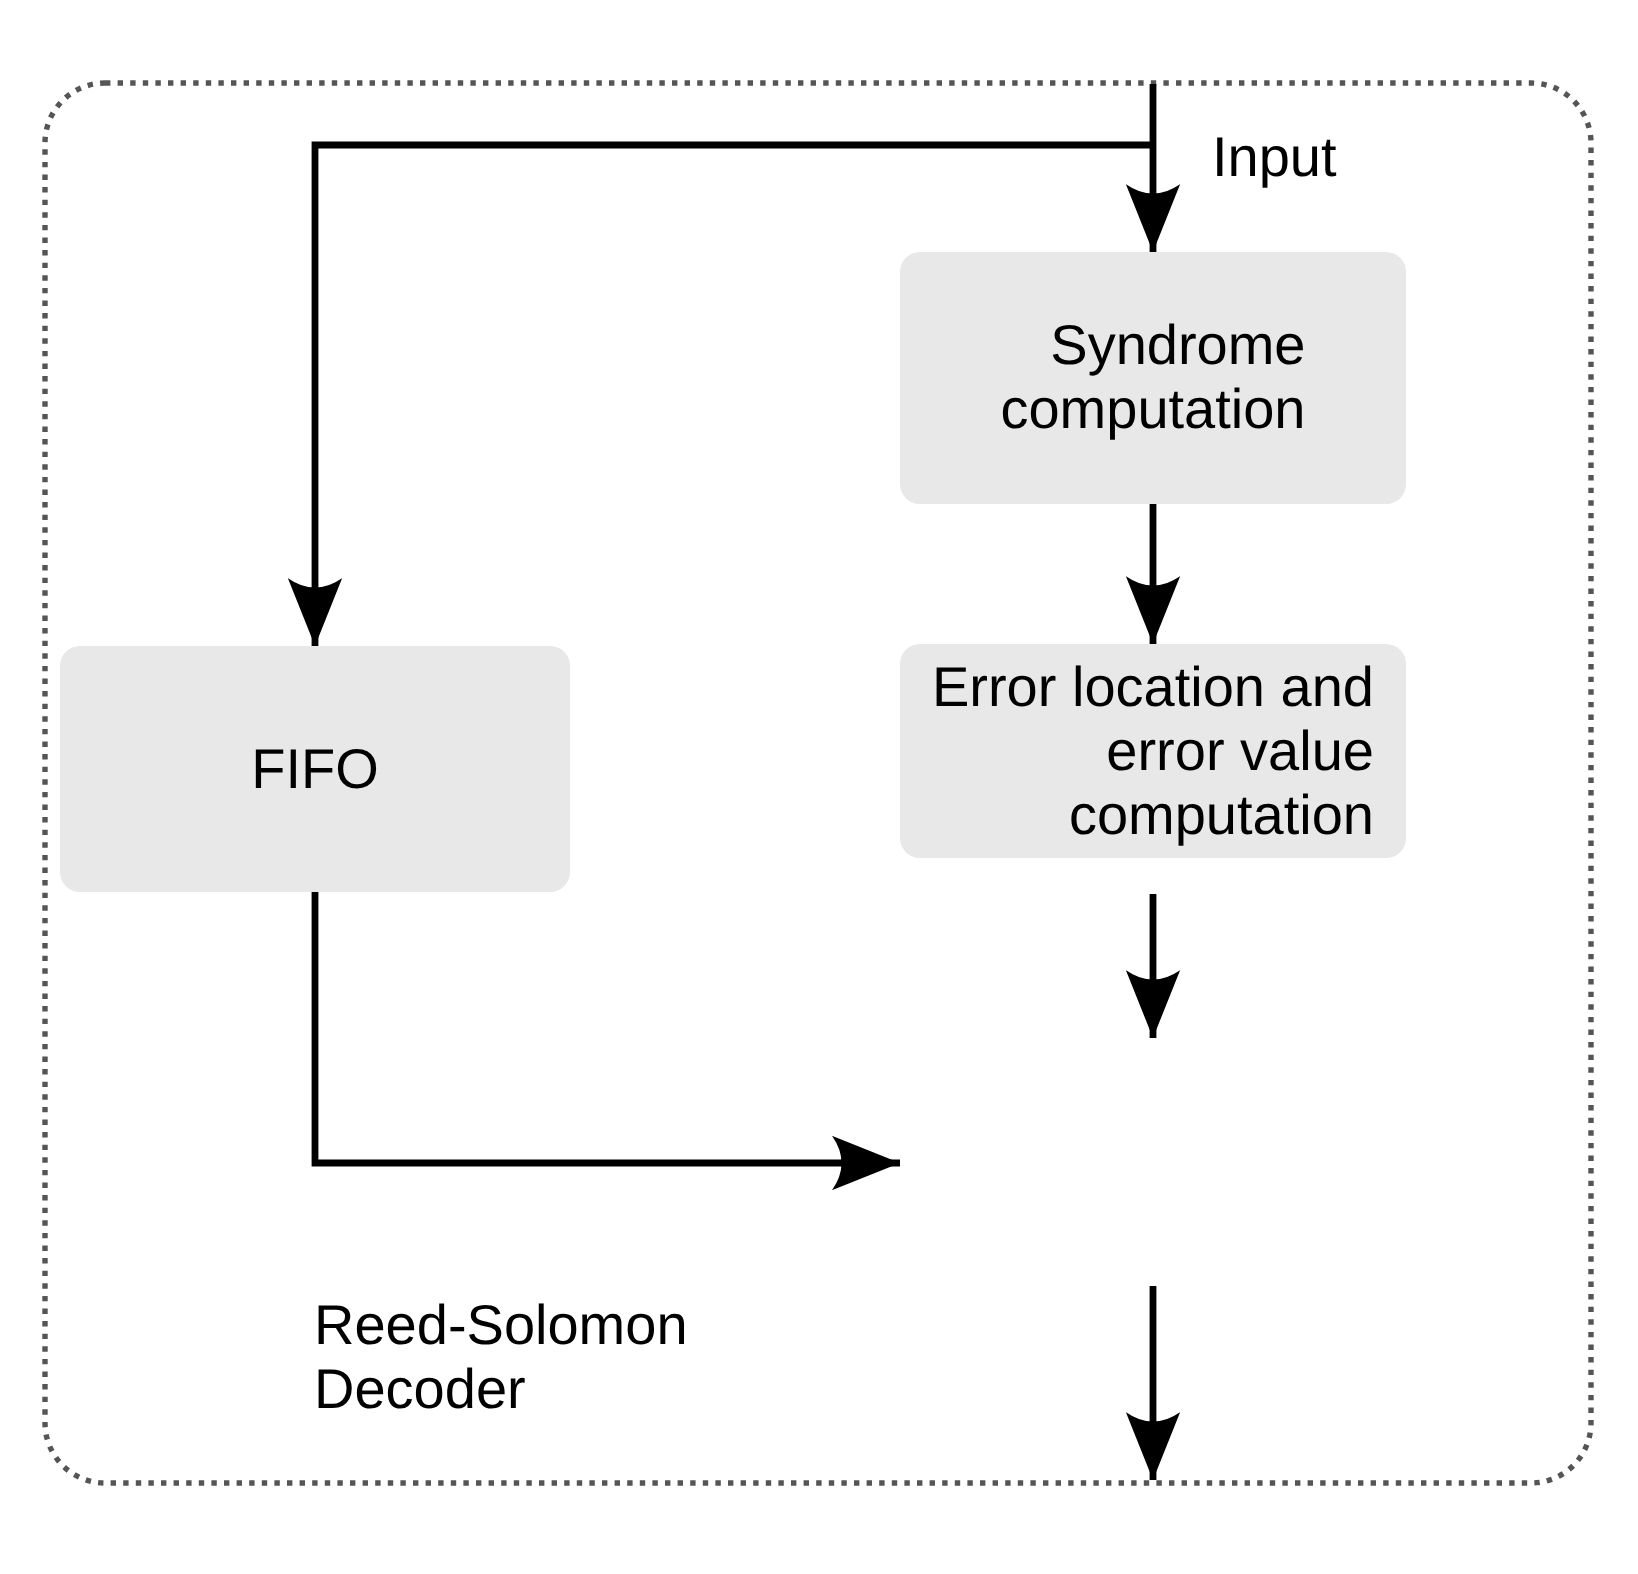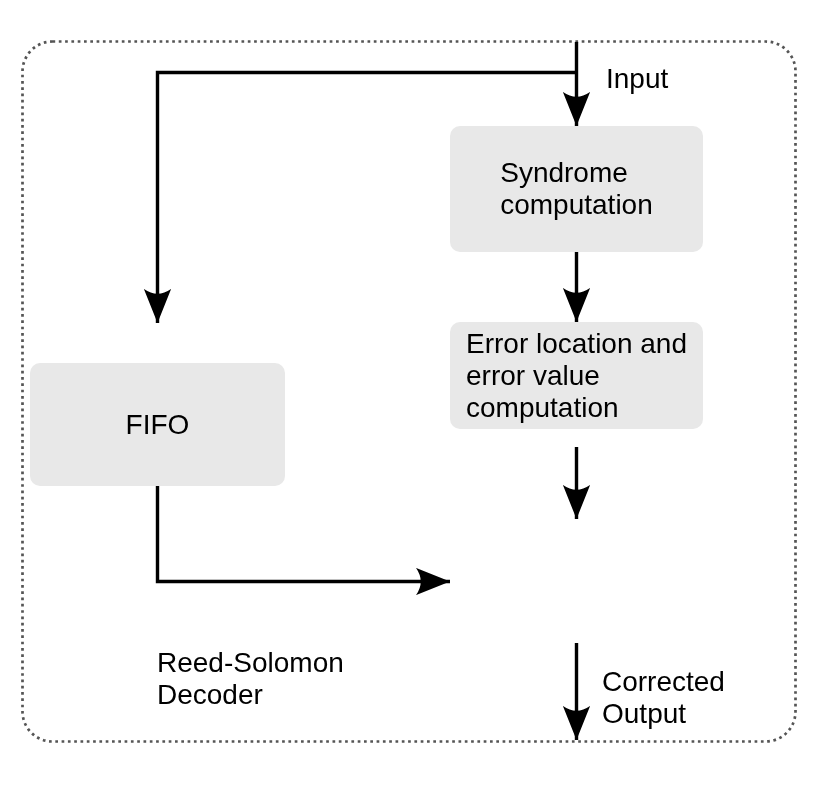--- a/index.html
+++ b/index.html
@@ -13,28 +13,28 @@
   }
   svg.connector-layer{
     position:absolute;left:0;top:0;width:819px;height:787px;
     display:block;
   }
   .node{
     position:absolute;
     background:#e8e8e8;
     border-radius:10px;
     display:flex;align-items:center;justify-content:center;
-    text-align:left;
+    text-align:right;
     font-size:28px;line-height:32px;
     white-space:pre-line;
   }
   #node-syndrome{left:450px;top:126px;width:253px;height:126px;}
   #node-error-location{left:450px;top:322px;width:253px;height:107px;}
   #node-error-correction{left:450px;top:519px;width:253px;height:124px;}
-  #node-fifo{left:30px;top:323px;width:255px;height:123px;margin-top:40px;}
+  #node-fifo{left:30px;top:323px;width:255px;height:123px;}
   .float-label{
     position:absolute;
     font-size:28px;line-height:32px;
     white-space:pre-line;
   }
   #label-input{left:590px;top:63px;margin-left:16px;}
   #label-corrected-output{left:602px;top:666px;}
   #label-decoder{left:157px;top:647px;}
 </style>
 </head>
@@ -69,19 +69,17 @@
 
   <div class="node" id="node-error-location">Error location and
 error value
 computation</div>
 
 
   <div class="node" id="node-fifo">FIFO</div>
 
   <div class="float-label" id="label-input">Input</div>
 
-  <div class="float-label" id="label-corrected-output">Corrected
-Output</div>
 
   <div class="float-label" id="label-decoder">Reed-Solomon
 Decoder</div>
 
 </div>
 
 </body></html>

